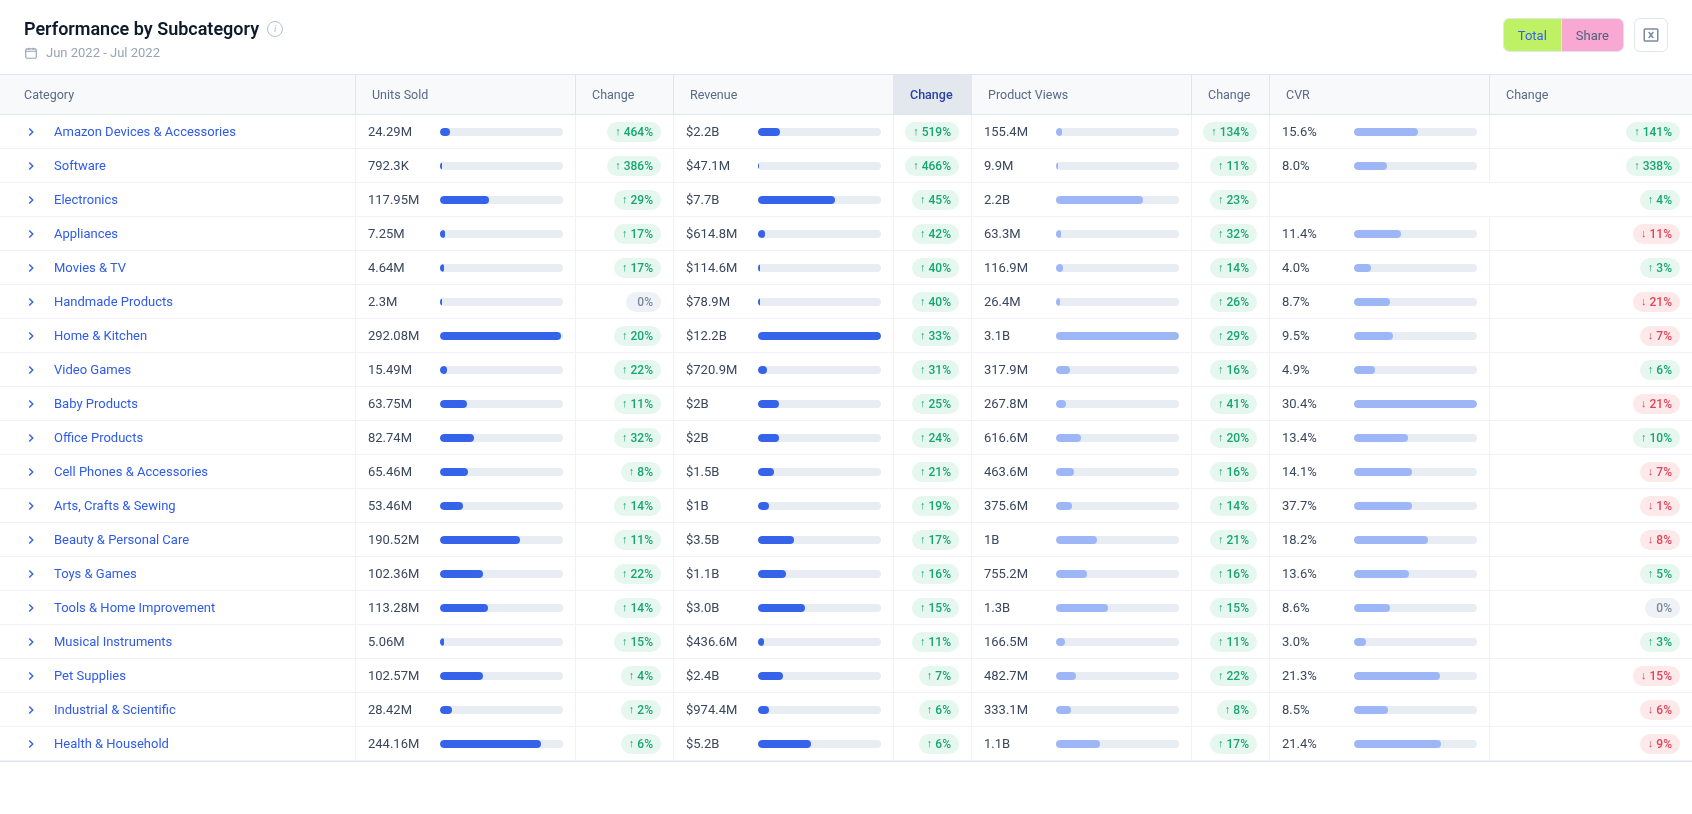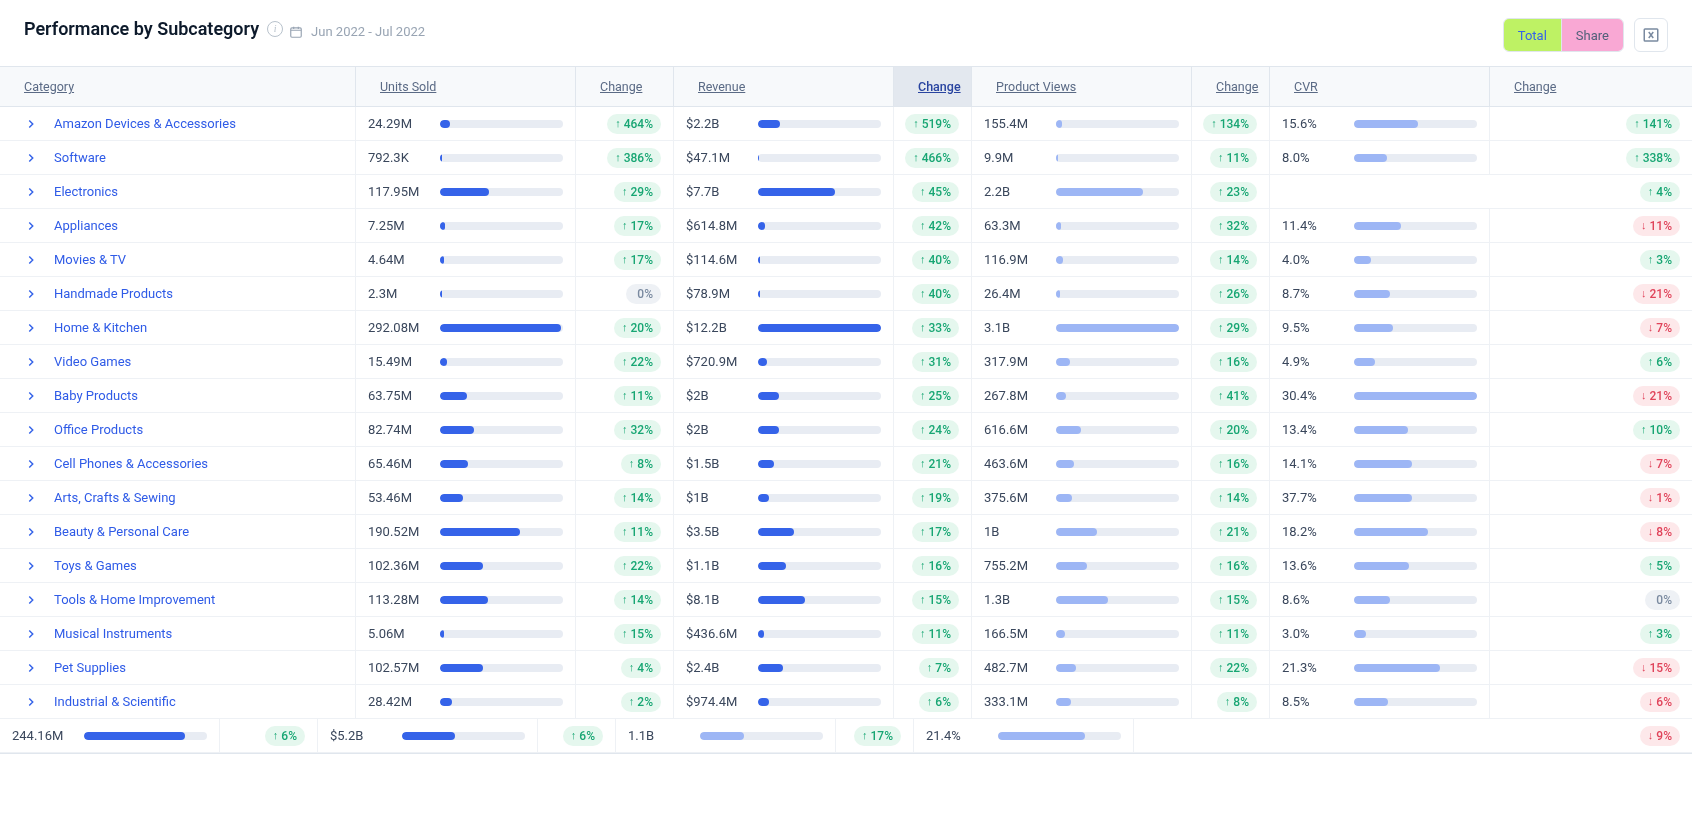--- a/index.html
+++ b/index.html
@@ -12,21 +12,21 @@
   }
   .page {
     width: 1692px;
   }
   .header {
     display: flex;
     align-items: flex-start;
     justify-content: space-between;
     padding: 18px 24px 0 24px;
   }
-  .title-block { display: flex; flex-direction: row; gap: 6px; }
+  .title-block { display: flex; flex-direction: column; gap: 6px; }
   .title-row { display: flex; align-items: center; gap: 8px; }
   .title {
     font-size: 18px;
     font-weight: 600;
     color: #0d1a2b;
   }
   .info-icon {
     width: 16px; height: 16px;
     border: 1.5px solid #b8c2cc;
     border-radius: 50%;
@@ -75,27 +75,26 @@
   .thead {
     display: flex;
     background: #f7f9fb;
     border-bottom: 1px solid #e0e6ed;
     height: 40px;
     align-items: stretch;
   }
   .th {
     display: flex;
     align-items: center;
-    padding: 0 24px;
+    padding: 0 16px;
     color: #5a6a85;
     font-size: 12.5px;
     border-right: 1px solid #e0e6ed;
     user-select: none;
     cursor: pointer;
-    text-decoration: underline;
   }
   .th:last-child { border-right: none; }
   .th.sorted { background: #e3e8ef; color: #2944a0; font-weight: 500; }
   .sort-arrow { margin-left: 6px; color:#3563e9; }
   .col-cat    { width: 356px; padding-left: 24px; }
   .col-units  { width: 220px; }
   .col-ch1    { width:  98px; }
   .col-rev    { width: 220px; }
   .col-ch2    { width:  78px; }
   .col-views  { width: 220px; }
@@ -942,21 +941,21 @@
               <div class="bar-track">
                 <div class="bar-fill solid" style="width:39%"></div>
               </div>
             </div>
           </div>
     <div class="cell col-ch1 change-cell">
             <span class="pill up"><span class="arr">↑</span>14%</span>
           </div>
     <div class="cell col-rev">
             <div class="valbar">
-              <span class="valtext">$8.1B</span>
+              <span class="valtext">$3.0B</span>
               <div class="bar-track">
                 <div class="bar-fill solid" style="width:38%"></div>
               </div>
             </div>
           </div>
     <div class="cell col-ch2 change-cell">
             <span class="pill up"><span class="arr">↑</span>15%</span>
           </div>
     <div class="cell col-views">
             <div class="valbar">
@@ -1131,20 +1130,26 @@
               <div class="bar-track">
                 <div class="bar-fill light" style="width:28%"></div>
               </div>
             </div>
           </div>
     <div class="cell col-ch4 change-cell">
             <span class="pill down"><span class="arr">↓</span>6%</span>
           </div>
   </div>
         <div class="row">
+    <div class="cell col-cat cat-cell">
+      <svg class="chev" viewBox="0 0 24 24" fill="none" stroke="currentColor" stroke-width="2.5">
+              <path d="M9 6l6 6-6 6"></path>
+            </svg>
+      <span class="cat-link">Health &amp; Household</span>
+    </div>
     <div class="cell col-units">
             <div class="valbar">
               <span class="valtext">244.16M</span>
               <div class="bar-track">
                 <div class="bar-fill solid" style="width:82%"></div>
               </div>
             </div>
           </div>
     <div class="cell col-ch1 change-cell">
             <span class="pill up"><span class="arr">↑</span>6%</span>

